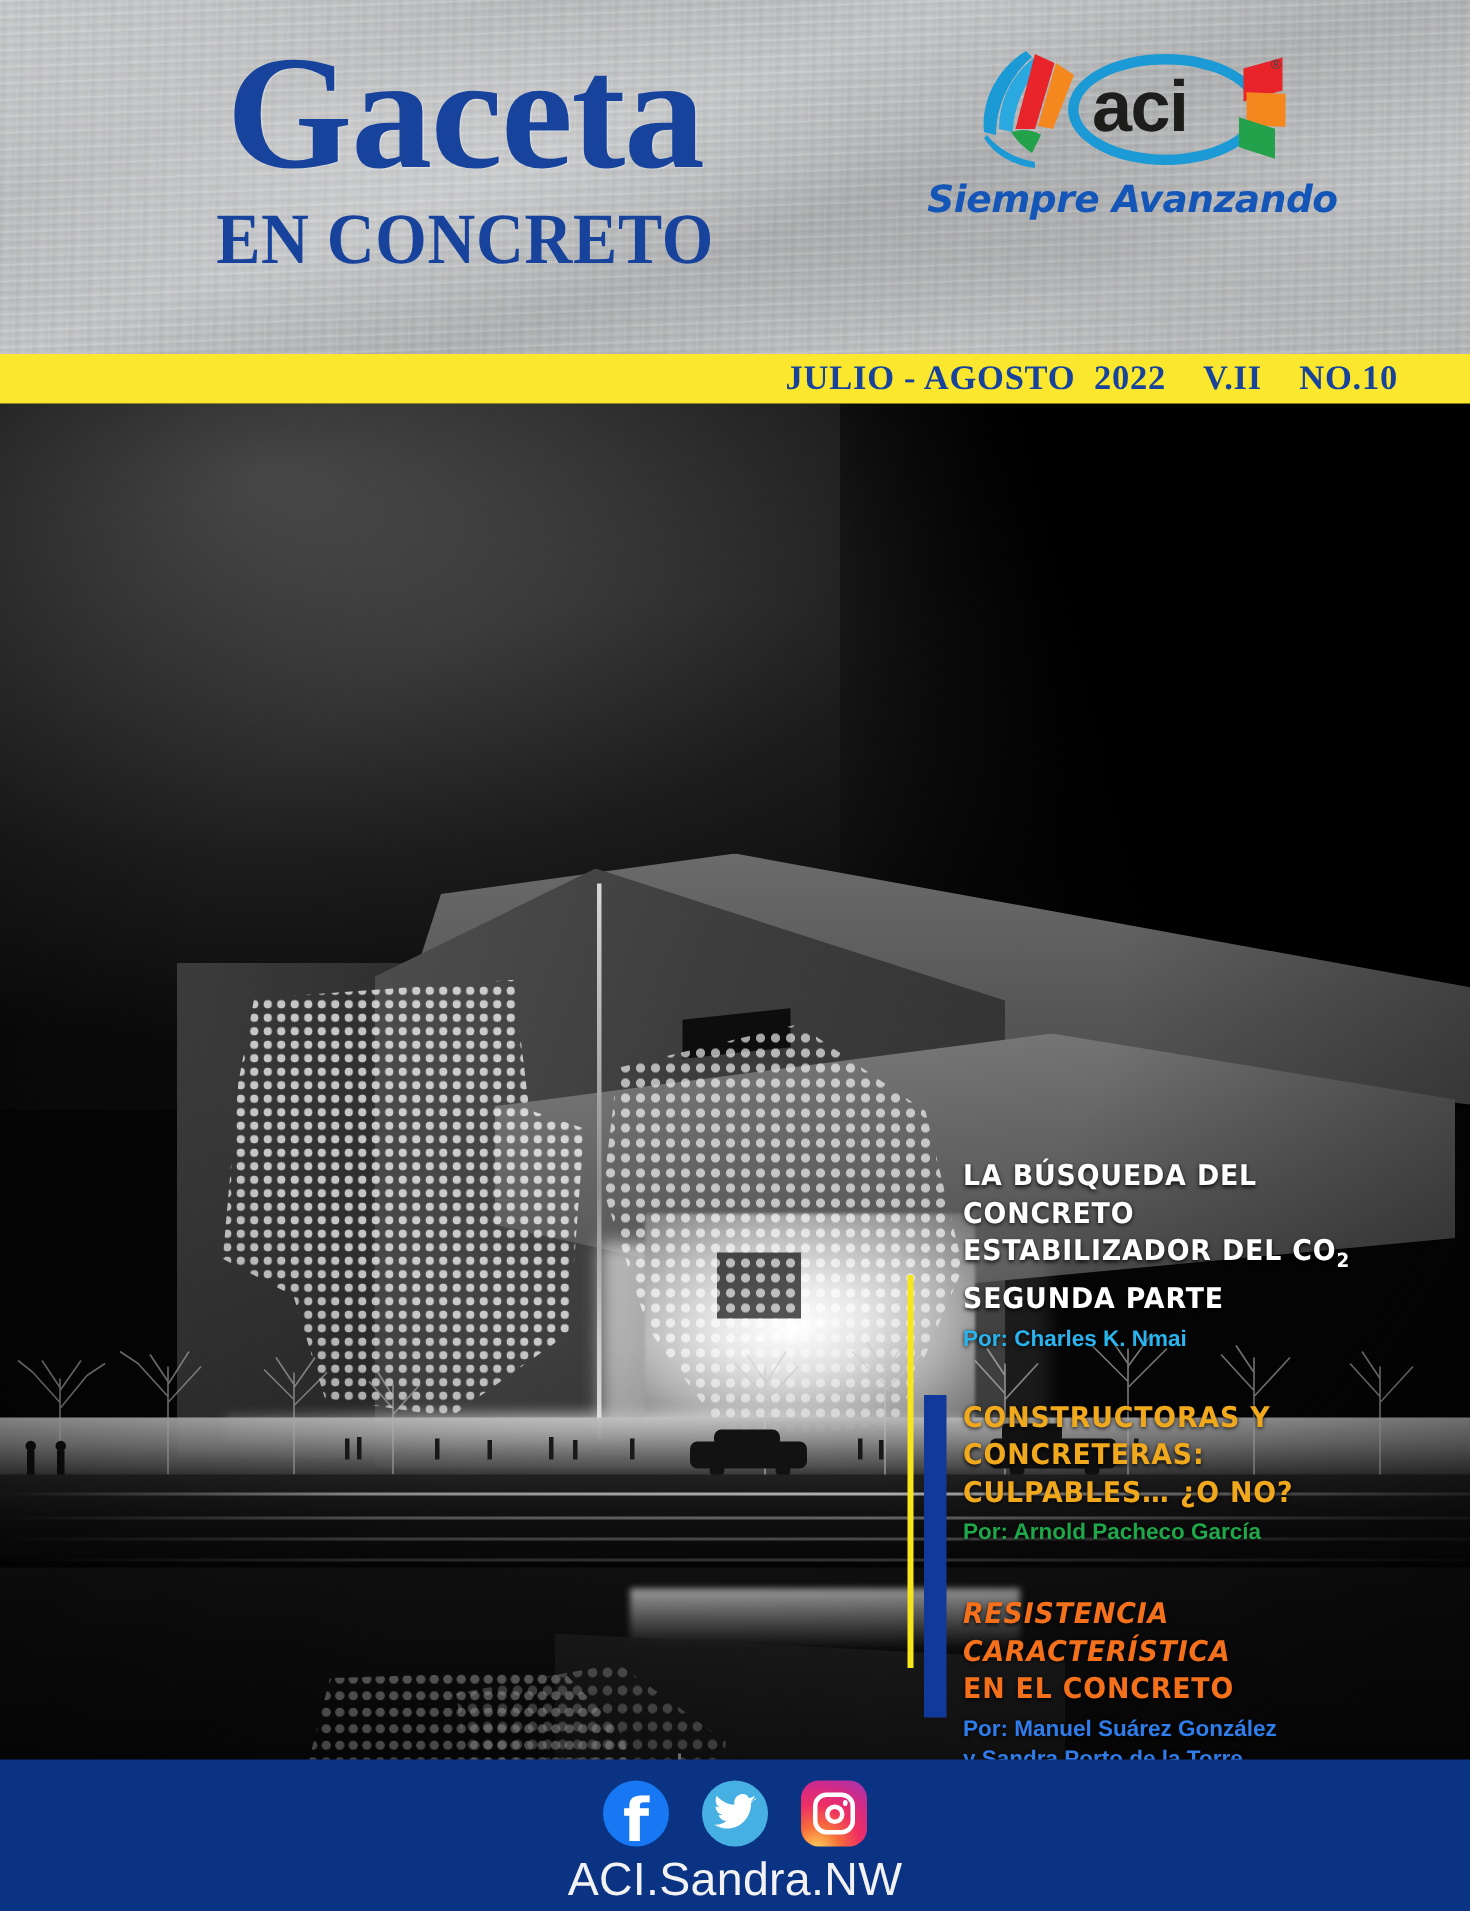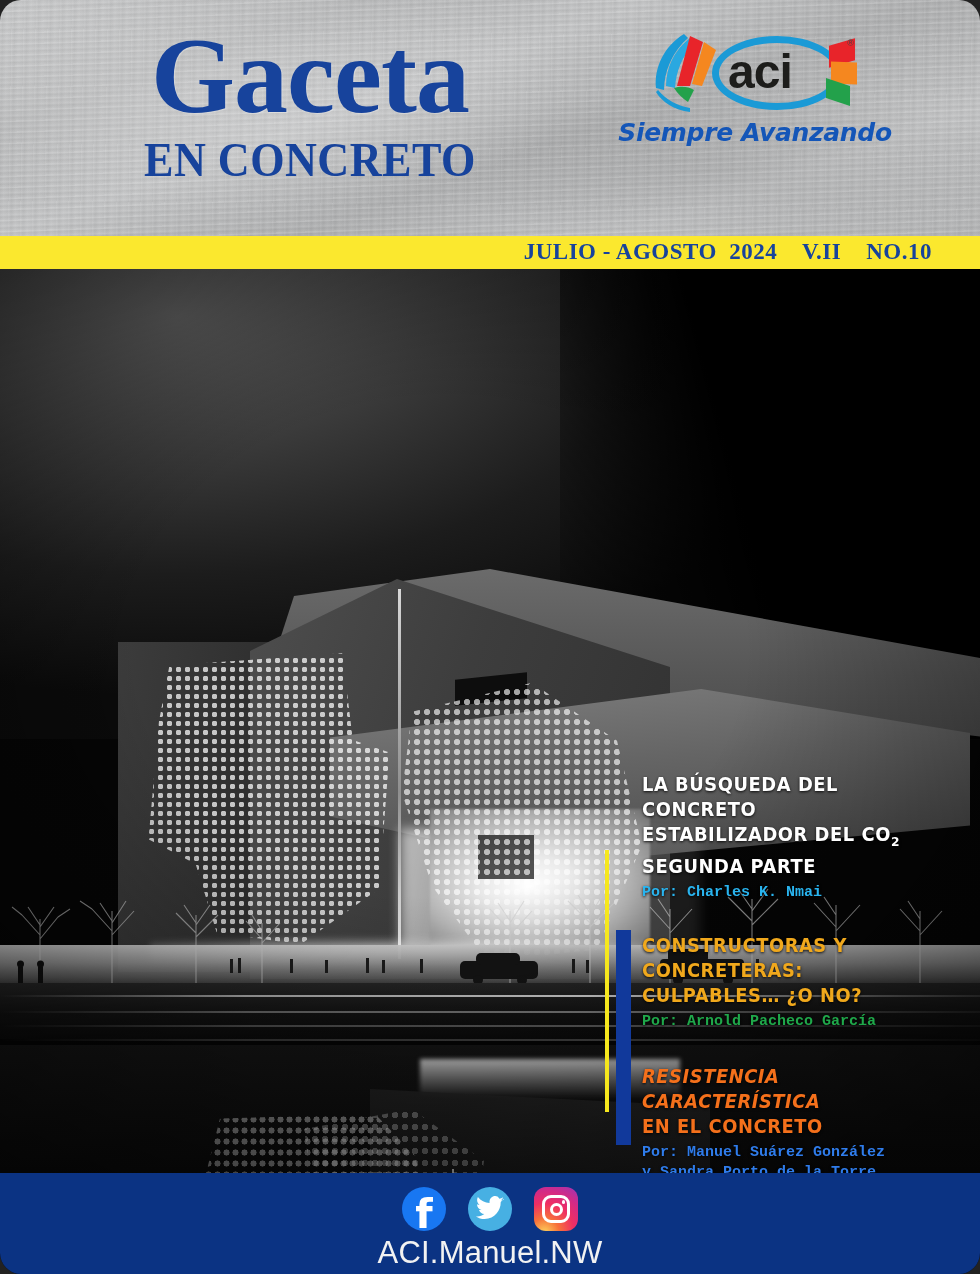--- a/index.html
+++ b/index.html
@@ -10,21 +10,20 @@
   body {
     font-family: "Liberation Sans", sans-serif;
   }
 
   .page {
     position: relative;
     width: 980px;
     height: 1274px;
     overflow: hidden;
     background: #000;
-    border-radius: 21px;
   }
 
   
   .header {
     position: absolute;
     left: 0; top: 0;
     width: 980px;
     height: 236px;
     background:
       repeating-linear-gradient(178deg,
@@ -371,21 +370,21 @@
     letter-spacing: 0.6px;
     transform: scaleX(0.94);
     transform-origin: left center;
     text-shadow: 0 1px 3px rgba(0,0,0,0.9);
   }
   .h-title.white { color: #ffffff; }
   .h-title.amber { color: #f0a81c; }
   .h-title.orange { color: #f4701b; }
   .h-title.orange-ital { color: #f4701b; font-style: italic; }
   .h-author {
-    font-family: Liberation Mono, monospace;
+    font-family: Liberation Sans, sans-serif;
     font-weight: bold;
     font-size: 15px;
     line-height: 20px;
     margin-top: 4px;
     text-shadow: 0 1px 3px rgba(0,0,0,0.9);
   }
   .h-author.cyan  { color: #29b4ef; }
   .h-author.green { color: #1fa84a; }
   .h-author.blue  { color: #2f7ceb; }
   .sub2 { font-size: 13px; vertical-align: sub; }
@@ -490,21 +489,21 @@
         <div class="aci-seg aci-seg-grn"></div>
         <div class="aci-text">aci</div>
         <div class="aci-reg">®</div>
       </div>
 
       <div class="logo-line2">Siempre Avanzando</div>
     </div>
   </div>
 
   <div class="issue-band">
-    <div class="issue-text">JULIO - AGOSTO  2024    V.II    NO.10</div>
+    <div class="issue-text">JULIO - AGOSTO  2022    V.II    NO.10</div>
   </div>
 
   <div class="photo">
     <div class="sky"></div>
     <div class="sky2"></div>
 
     <div class="bldg-left"></div>
     <div class="roof-plane"></div>
     <div class="bldg-mass"></div>
     <div class="roof-under"></div>
@@ -627,16 +626,16 @@
       </div>
 
       <div class="si si-ig">
         <div class="ig-frame">
           <div class="ig-lens"></div>
           <div class="ig-dot"></div>
         </div>
       </div>
     </div>
 
-    <div class="handle">ACI.Manuel.NW</div>
+    <div class="handle">ACI.Sandra.NW</div>
   </div>
 
 </div>
 
 </body></html>

